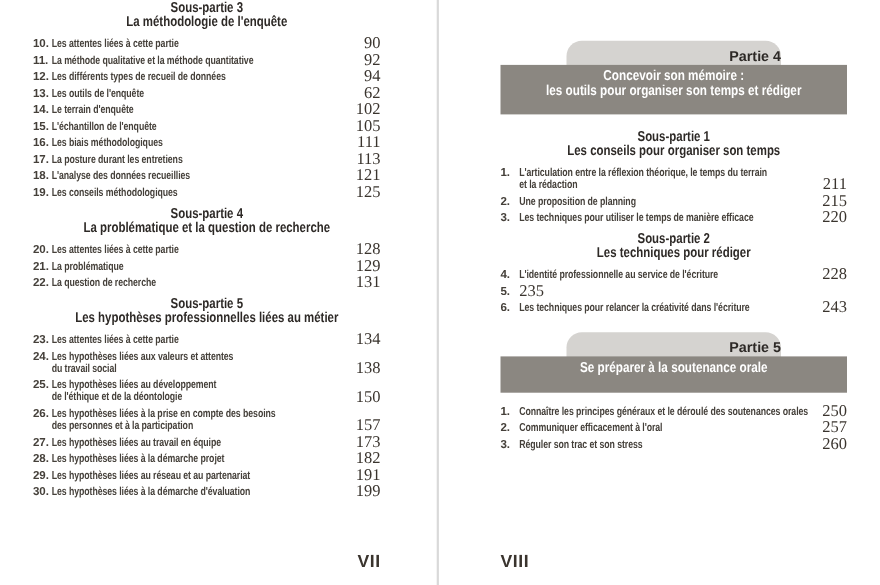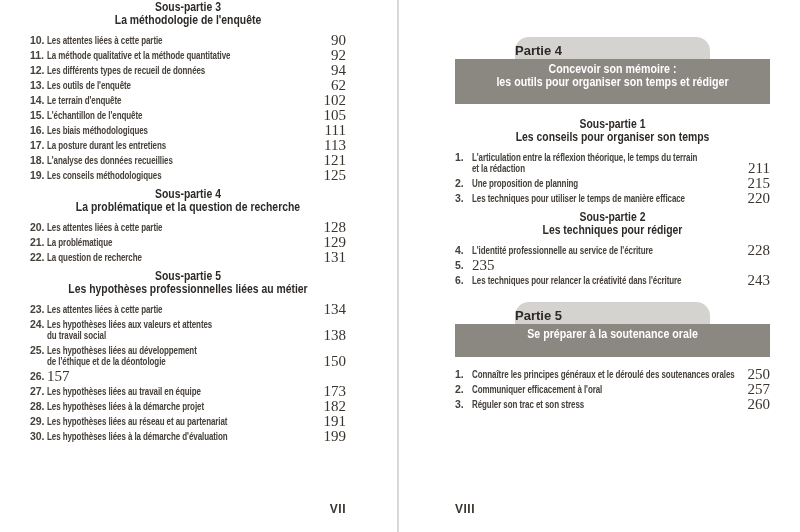--- a/index.html
+++ b/index.html
@@ -33,36 +33,36 @@
   .toc-title { flex:1 1 auto; padding-right:6px; min-width:0; }
   .tline { display:block; white-space:nowrap; transform:scaleX(0.76); transform-origin:0 50%; }
   .toc-page {
     flex:0 0 auto; font-family:"Liberation Serif", serif; font-weight:400;
     font-size:15px; letter-spacing:0; color:var(--pagenum-color,#3a342e);
   }
 
   .part-tab {
     width:195px; height:23px; margin:0 auto;
     background:var(--tab-bg,#d5d3d0); border-radius:14px 14px 0 0;
-    text-align:left; font-weight:700; font-size:13px; line-height:27px;
+    text-align:right; font-weight:700; font-size:13px; line-height:27px;
     color:var(--heading-color,#2d2926);
   }
   .part-tab-first { margin-top:37px; }
   .part-tab-second { margin-top:16px; }
   .part-band {
     margin-top:-1px; width:100%; background:var(--band-bg,#8b8781);
     color:#ffffff; font-weight:700; font-size:13px; line-height:12.5px;
     text-align:center; padding:4px 0 16px;
   }
   .part-band .cond { transform:scaleX(0.82); }
   .section-gap { margin-top:13px; }
   .items-gap { margin-top:12px; }
 
   .folio {
-    position:absolute; top:502px; font-weight:700; font-size:12px;
+    position:absolute; top:502px; font-weight:700; font-size:16px;
     color:var(--pagenum-color,#3a342e); letter-spacing:0.5px;
   }
   .folio-left { right:0; }
   .folio-right { left:0; }
 </style>
 </head>
 <body>
 
 <div class="spread">
   <div class="gutter-line"></div>
@@ -213,20 +213,24 @@
           <span class="toc-num">25.</span>
           <span class="toc-title">
             <span class="tline">Les hypothèses liées au développement</span>
             <span class="tline">de l'éthique et de la déontologie</span>
           </span>
           <span class="toc-page">150</span>
         </div>
 
         <div class="toc-row">
           <span class="toc-num">26.</span>
+          <span class="toc-title">
+            <span class="tline">Les hypothèses liées à la prise en compte des besoins</span>
+            <span class="tline">des personnes et à la participation</span>
+          </span>
           <span class="toc-page">157</span>
         </div>
 
         <div class="toc-row">
           <span class="toc-num">27.</span>
           <span class="toc-title">
             <span class="tline">Les hypothèses liées au travail en équipe</span>
           </span>
           <span class="toc-page">173</span>
         </div>

